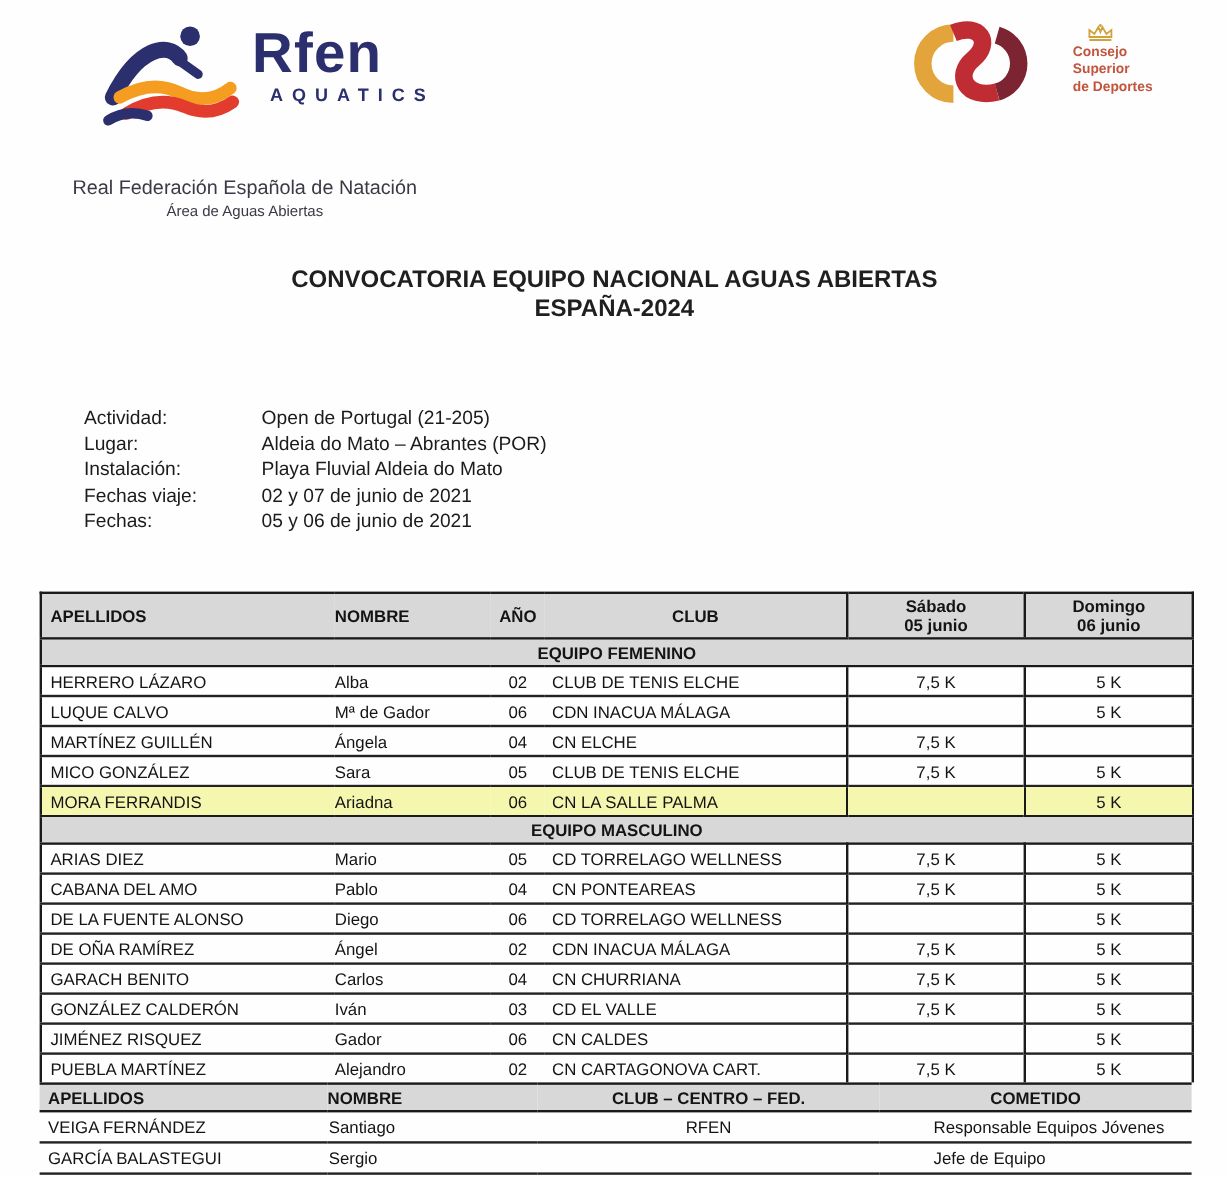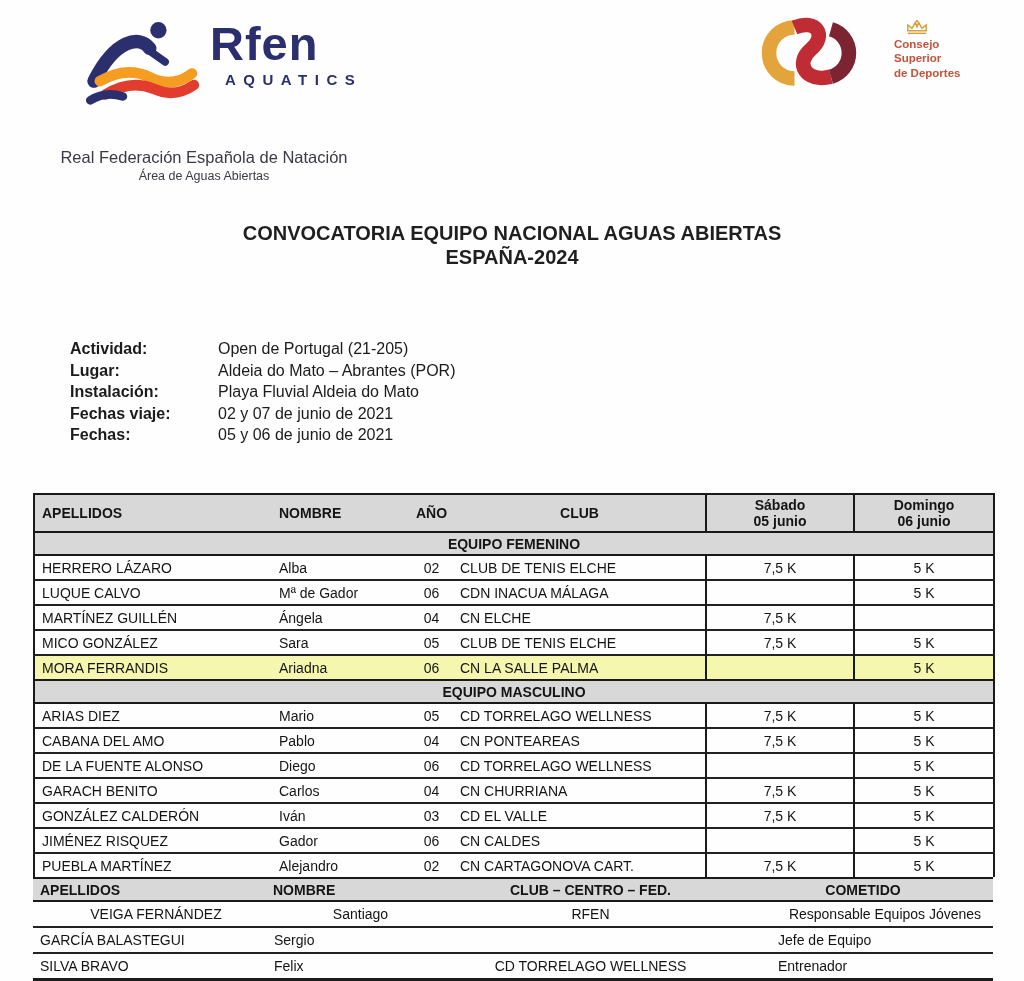--- a/index.html
+++ b/index.html
@@ -17,21 +17,21 @@
   .csd-text .crown{margin-left:10px;margin-bottom:2px;}
   .csd-lines{font-size:11.5px;font-weight:bold;color:#c2543b;line-height:1.25;}
   .federation{position:absolute;left:53px;top:120px;width:302px;text-align:center;margin-top:28px;}
   .fed-name{font-size:16.5px;color:#3a3a45;}
   .fed-area{font-size:12.5px;color:#3a3a45;margin-top:2px;}
   
   .title{position:absolute;left:0;top:221px;width:100%;text-align:center;
          font-size:20px;font-weight:bold;line-height:24px;color:#1f1f1f;}
   
   .details{position:absolute;left:70px;top:338px;font-size:16px;line-height:21.5px;}
-  .detail-row .label{display:inline-block;width:148px;font-weight:bold;}
+  .detail-row .label{display:inline-block;width:148px;font-weight:normal;}
   
   .tables{position:absolute;left:33px;top:493px;width:960px;}
   table{border-collapse:collapse;table-layout:fixed;width:960px;font-size:14px;color:#141414;}
   table.roster{border:2px solid #1a1a1a;border-bottom:none;}
   .roster thead th{
     background:#d8d8d8;height:36px;font-weight:bold;font-size:14px;
     border-bottom:2px solid #1a1a1a;padding:0;vertical-align:middle;line-height:1.15;
   }
   .roster th.c-apellidos, .roster td.c-apellidos{text-align:left;padding-left:7px;}
   .roster th.c-nombre,    .roster td.c-nombre{text-align:left;padding-left:0;}
@@ -50,21 +50,21 @@
   tr.row-highlight td.c-dom::after{
     content:"";position:absolute;left:100%;top:-2px;width:35px;height:calc(100% + 4px);
     background:#f6f7ae;
   }
   table.staff{border-bottom:3px solid #1a1a1a;}
   .staff thead th{
     background:#d8d8d8;height:21px;font-weight:bold;
     border-top:2px solid #1a1a1a;border-bottom:2px solid #1a1a1a;padding:0;
   }
   .staff tbody td{height:22px;border-top:2px solid #222;white-space:nowrap;}
-  .staff tbody tr:first-child td{border-top:none;text-align:center;}
+  .staff tbody tr:first-child td{border-top:none;}
   .staff .s-apellidos{text-align:left;padding-left:7px;}
   .staff .s-nombre{text-align:left;}
   .staff th.s-club{text-align:center;}
   .staff td.s-club{text-align:center;}
   .staff th.s-cometido{text-align:center;}
   .staff td.s-cometido{text-align:left;padding-left:45px;}
 </style>
 </head>
 <body>
 
@@ -225,20 +225,28 @@
           </tr>
           <tr>
             <td class="c-apellidos">DE LA FUENTE ALONSO</td>
             <td class="c-nombre">Diego</td>
             <td class="c-ano">06</td>
             <td class="c-club">CD TORRELAGO WELLNESS</td>
             <td class="c-sab"></td>
             <td class="c-dom">5 K</td>
           </tr>
           <tr>
+            <td class="c-apellidos">DE OÑA RAMÍREZ</td>
+            <td class="c-nombre">Ángel</td>
+            <td class="c-ano">02</td>
+            <td class="c-club">CDN INACUA MÁLAGA</td>
+            <td class="c-sab">7,5 K</td>
+            <td class="c-dom">5 K</td>
+          </tr>
+          <tr>
             <td class="c-apellidos">GARACH BENITO</td>
             <td class="c-nombre">Carlos</td>
             <td class="c-ano">04</td>
             <td class="c-club">CN CHURRIANA</td>
             <td class="c-sab">7,5 K</td>
             <td class="c-dom">5 K</td>
           </tr>
           <tr>
             <td class="c-apellidos">GONZÁLEZ CALDERÓN</td>
             <td class="c-nombre">Iván</td>

